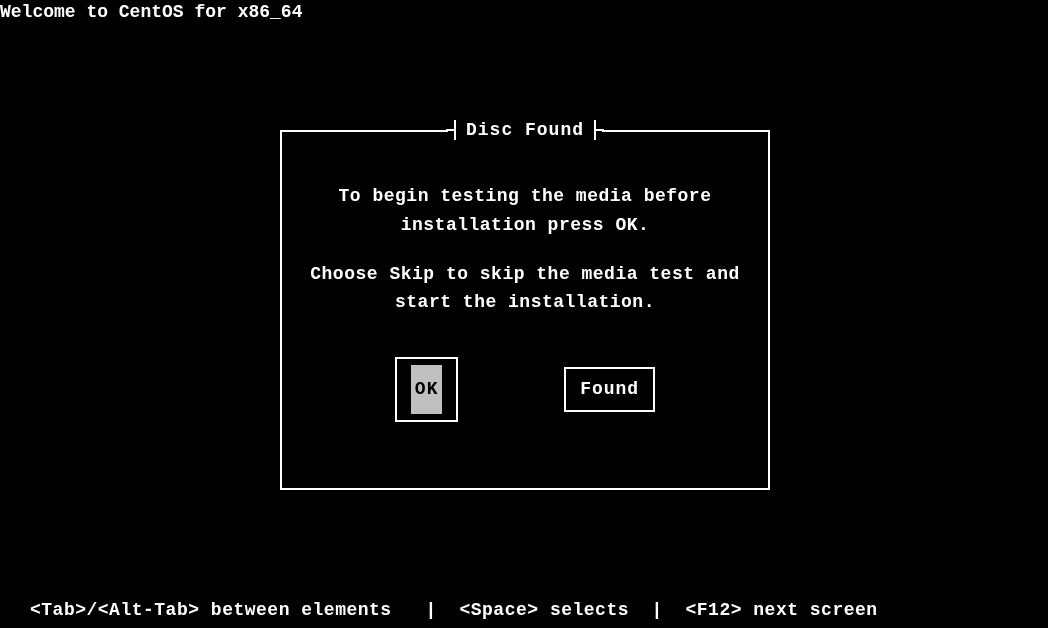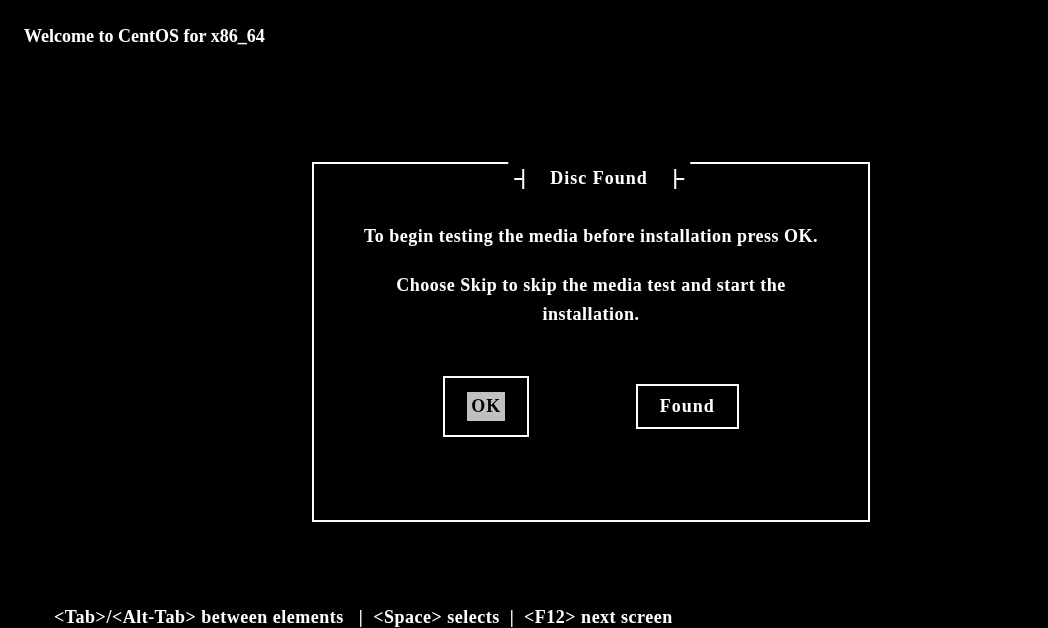--- a/index.html
+++ b/index.html
@@ -1,19 +1,18 @@
 <!DOCTYPE html>
 <html><head>
   <meta charset="utf-8">
   <style>
     * {
-      margin: 8px;
+      margin: 0;
       padding: 0;
       box-sizing: border-box;
-      font-family: Liberation Serif, serif;
     }
     body {
       background: #000000;
       color: #ffffff;
       font-family: "Courier New", monospace;
       font-size: 18px;
       width: 1048px;
       height: 628px;
       position: relative;
       overflow: hidden;
@@ -21,21 +20,21 @@
     }
     .header {
       position: absolute;
       top: 2px;
       left: 0px;
     }
     .dialog-container {
       position: absolute;
       top: 130px;
       left: 280px;
-      width: 558px;
+      width: 490px;
       height: 360px;
     }
     .dialog-border {
       border: 2px solid #ffffff;
       width: 100%;
       height: 100%;
       position: relative;
       padding: 50px 20px 30px 20px;
     }
     .dialog-title-wrap {
@@ -97,21 +96,21 @@
     }
     .btn {
       border: 2px solid #ffffff;
       padding: 6px 14px;
       cursor: pointer;
       letter-spacing: 1px;
     }
     .btn-ok-inner {
       background: #c0c0c0;
       color: #000000;
-      padding: 0px 4px;
+      padding: 10px 4px;
       display: inline-block;
     }
     .footer {
       position: absolute;
       bottom: 8px;
       left: 30px;
       letter-spacing: 0.5px;
       white-space: pre;
     }
   </style>

